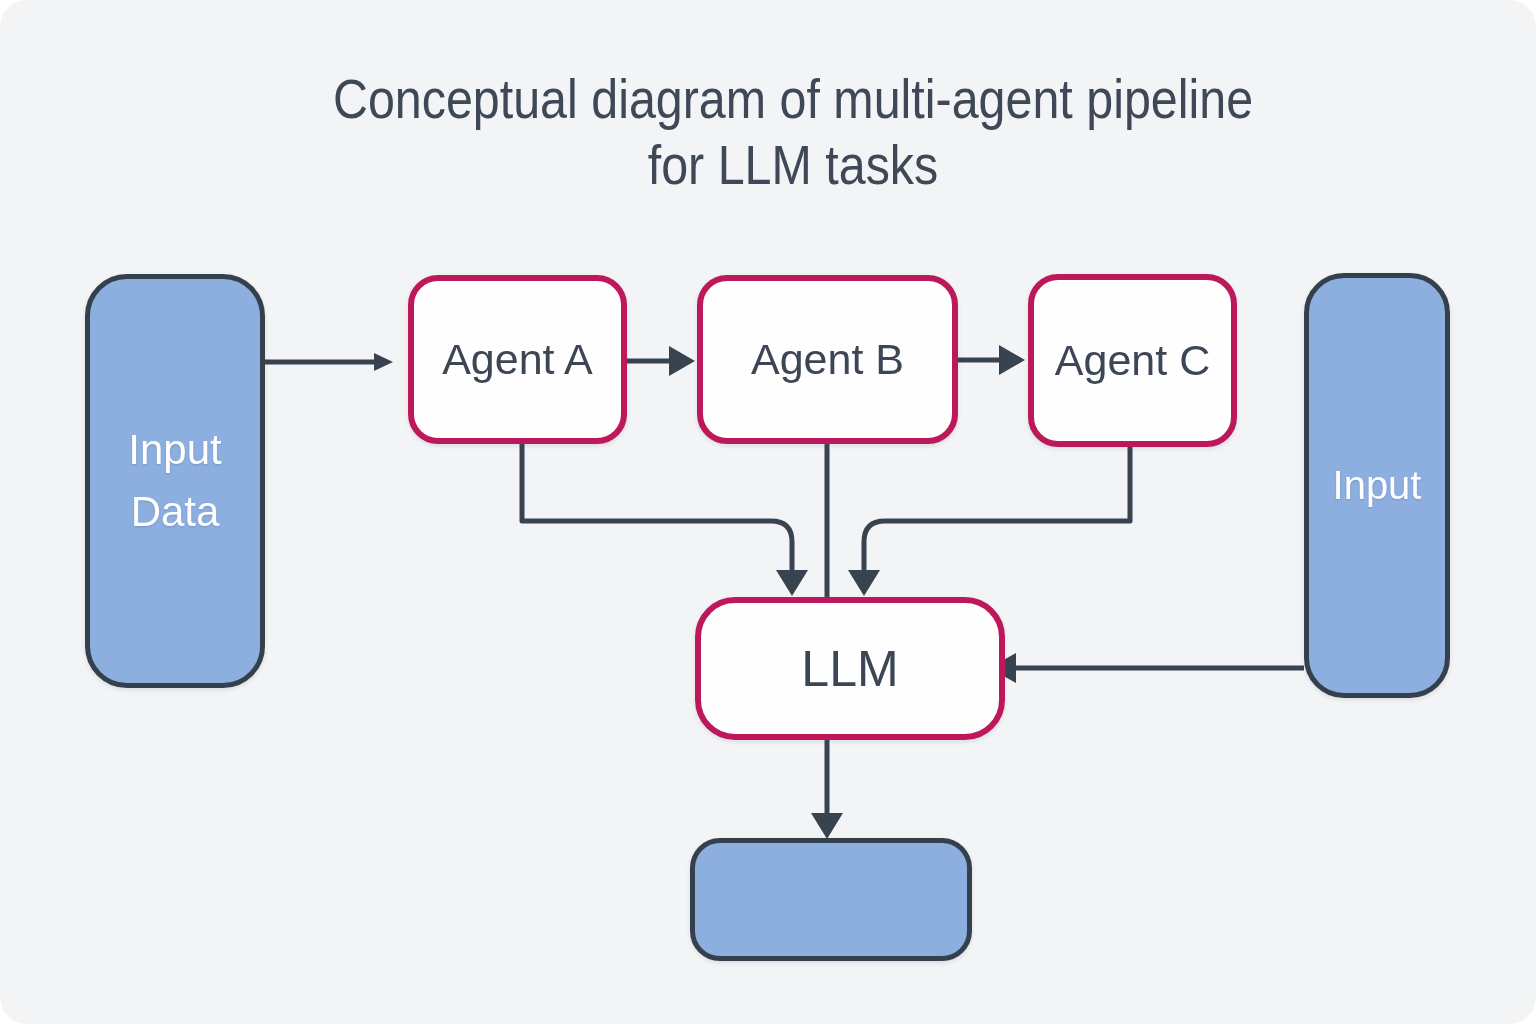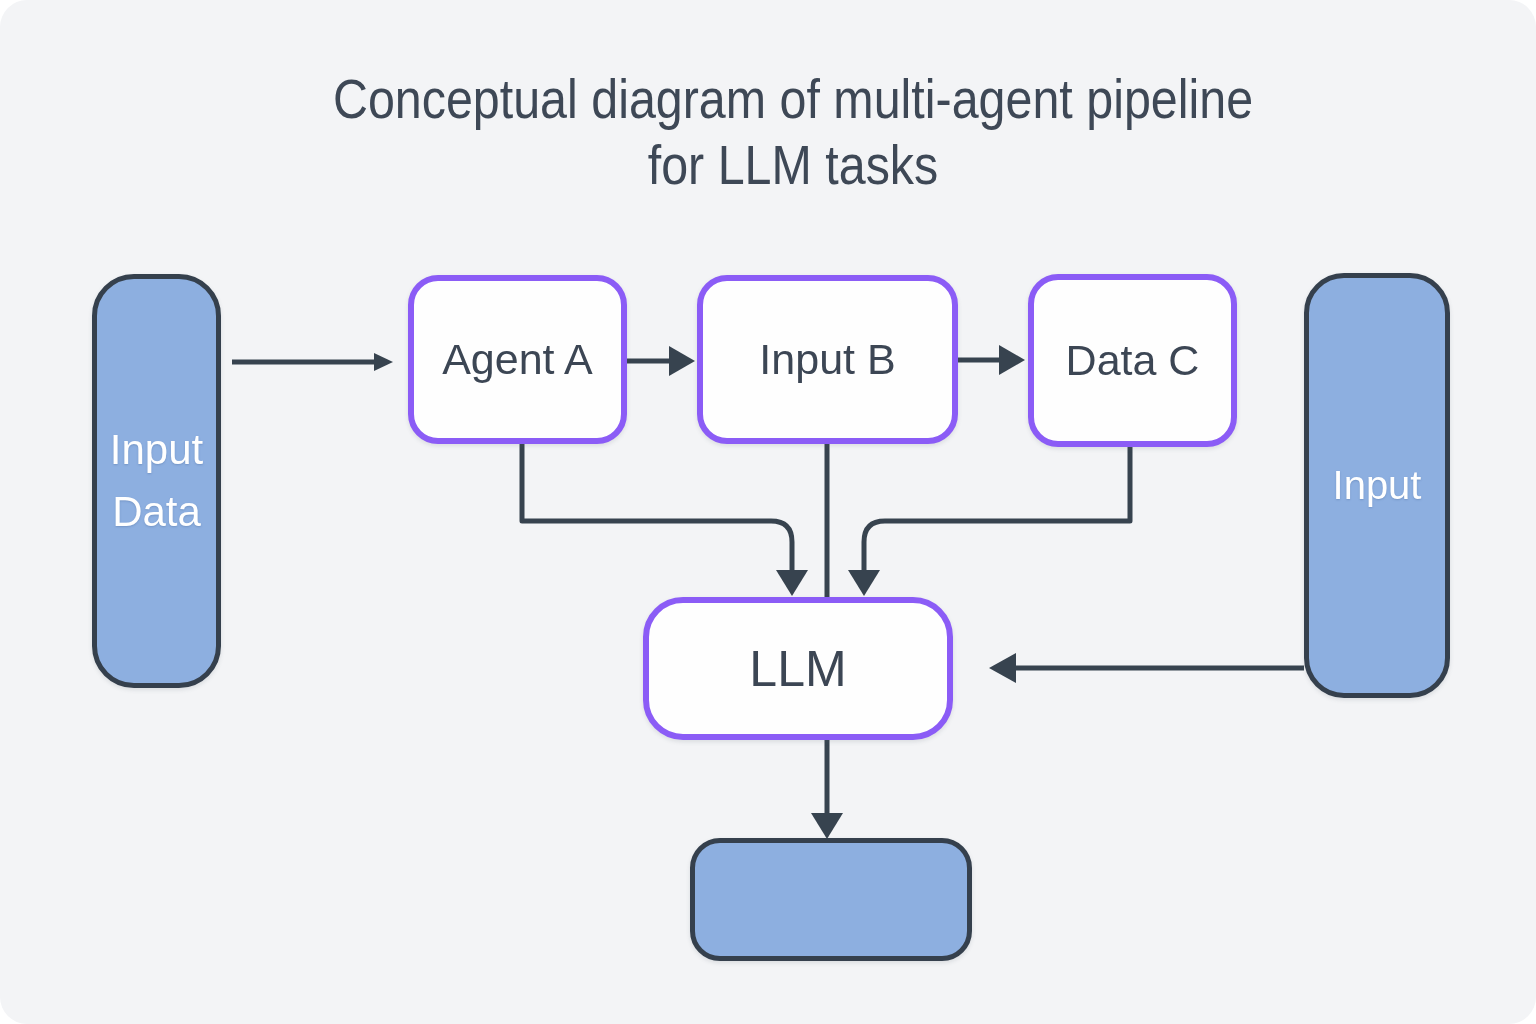--- a/index.html
+++ b/index.html
@@ -59,28 +59,28 @@
     box-shadow: 0 2px 4px rgba(90,100,115,0.16);
   }
   .node.blue {
     background: #8dafe0;
     border: 5px solid #35404d;
     color: #ffffff;
     text-shadow: 0 1px 2px rgba(70,100,150,0.35);
   }
   .node.white {
     background: #fefefe;
-    border: 6px solid #8b5cf6;
+    border: 6px solid #be185d;
     color: #3c4654;
   }
-  .node-input    { left: 92px;   top: 274px; width: 129px; height: 414px; border-radius: 42px; font-size: 42px; line-height: 62px; }
+  .node-input    { left: 85px;   top: 274px; width: 180px; height: 414px; border-radius: 42px; font-size: 42px; line-height: 62px; }
   .node-agent-a  { left: 408px;  top: 275px; width: 219px; height: 169px; border-radius: 30px; font-size: 43px; }
   .node-agent-b  { left: 697px;  top: 275px; width: 261px; height: 169px; border-radius: 30px; font-size: 43px; }
   .node-agent-c  { left: 1028px; top: 274px; width: 209px; height: 173px; border-radius: 30px; font-size: 43px; }
-  .node-llm      { left: 643px;  top: 597px; width: 310px; height: 143px; border-radius: 40px; font-size: 50px; }
+  .node-llm      { left: 695px;  top: 597px; width: 310px; height: 143px; border-radius: 40px; font-size: 50px; }
   .node-output   { left: 1304px; top: 273px; width: 146px; height: 425px; border-radius: 40px; font-size: 40px; }
   .node-result   { left: 690px;  top: 838px; width: 282px; height: 123px; border-radius: 30px; font-size: 40px; }
   .node-input .label { width: 120px; }  
 </style>
 </head>
 <body>
 
 <div class="stage">
 
   <div class="title">
@@ -132,25 +132,25 @@
 
   <div class="node blue node-input">
     <div class="label">Input Data</div>
   </div>
 
   <div class="node white node-agent-a">
     <div class="label">Agent A</div>
   </div>
 
   <div class="node white node-agent-b">
-    <div class="label">Input B</div>
+    <div class="label">Agent B</div>
   </div>
 
   <div class="node white node-agent-c">
-    <div class="label">Data C</div>
+    <div class="label">Agent C</div>
   </div>
 
   <div class="node white node-llm">
     <div class="label">LLM</div>
   </div>
 
   <div class="node blue node-output">
     <div class="label">Input</div>
   </div>
 

